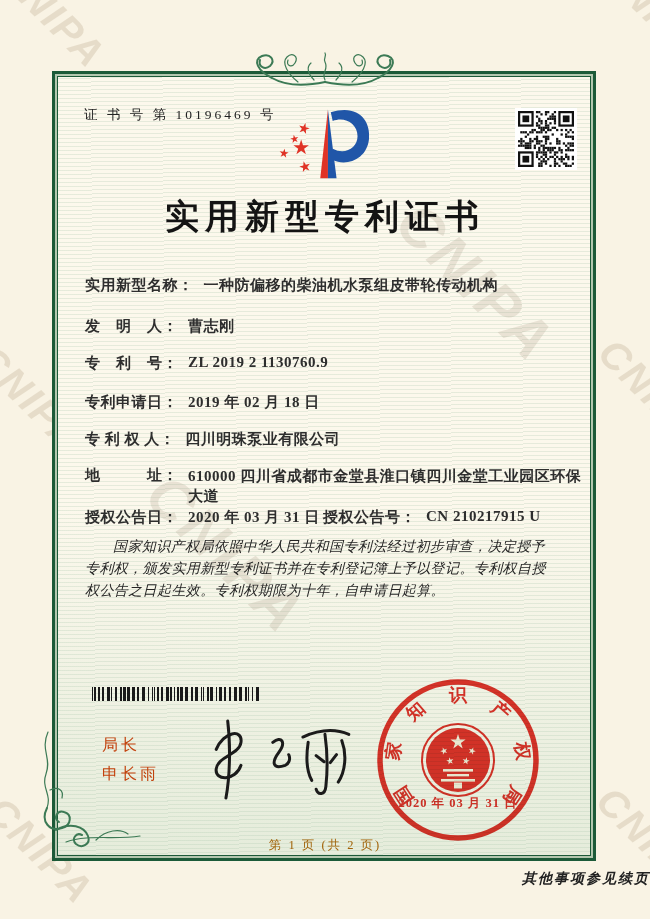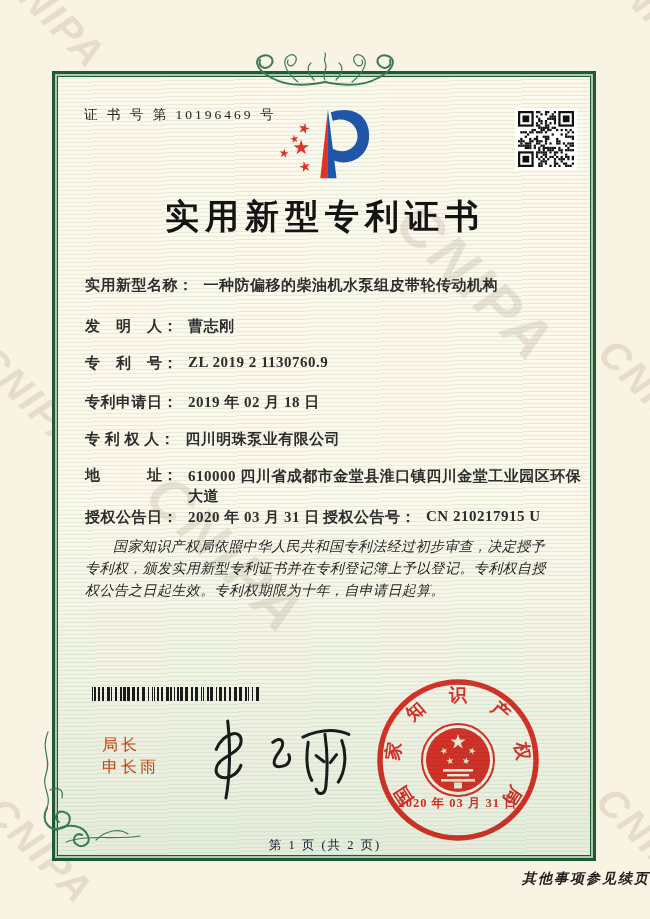--- a/index.html
+++ b/index.html
@@ -69,28 +69,28 @@
   
   .paras{
     position:absolute; left:85px; top:536px; width:472px; z-index:4;
     font-size:14px; line-height:22px; font-style:italic; color:#242424; letter-spacing:.4px;
   }
   .paras p{margin:0; text-indent:2em;}
   
   .barcode{position:absolute; left:92px; top:687px; z-index:4;}
   .officer{position:absolute; left:102px; top:735px; z-index:4;
     font-family:"Liberation Sans","DejaVu Sans",sans-serif; font-size:16px; color:#c2410c; letter-spacing:3px;}
-  .officer .nm{margin-top:1px;}
+  .officer .nm{margin-top:8px;}
   .signature{position:absolute; left:195px; top:712px; z-index:5;}
   .signature path{fill:none; stroke:#1b1b1b; stroke-width:3.4; stroke-linecap:round; stroke-linejoin:round;}
   .seal{position:absolute; left:374px; top:676px; z-index:6; opacity:.92; mix-blend-mode:multiply;}
   .seal text{font-family:"Liberation Serif","DejaVu Serif",serif; fill:#e0231a; font-weight:700;}
   .ringchar{font-size:18px;}
   .sealdate{font-size:12.5px; letter-spacing:1px;}
-  .page-num{position:absolute; left:0; top:837px; width:650px; text-align:center; font-size:12.5px; letter-spacing:2px; color:#0f172a; z-index:4;}
+  .page-num{position:absolute; left:0; top:837px; width:650px; text-align:center; font-size:12.5px; letter-spacing:2px; color:#a16207; z-index:4;}
   .cont-note{position:absolute; left:0; top:870px; width:650px; text-align:right;
     font-size:14px; font-weight:600; font-style:italic; letter-spacing:2px; color:#222; z-index:4;}
 </style>
 </head>
 <body>
 
 <div id="page">
 
   <div class="wm wm-tl">CNIPA</div>
   <div class="wm wm-tr">CNIPA</div>

